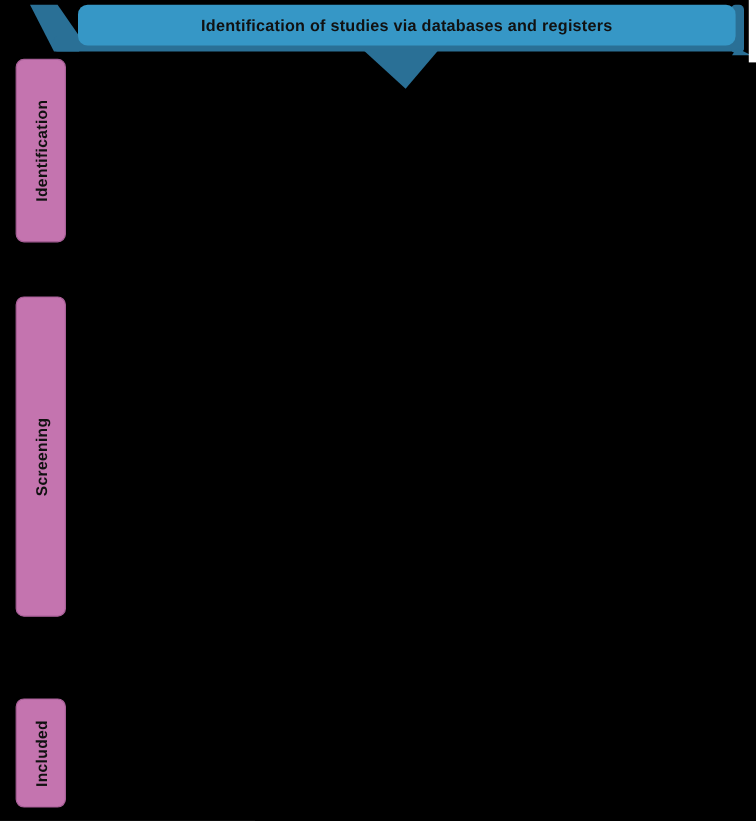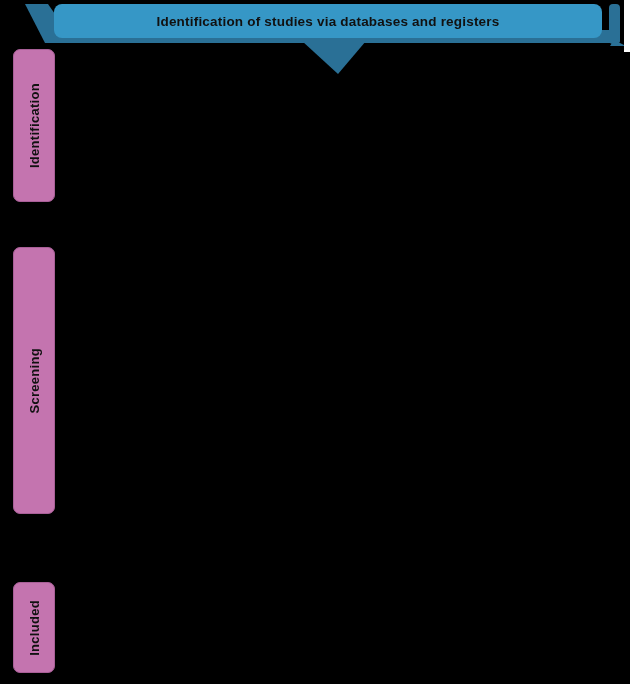--- a/index.html
+++ b/index.html
@@ -29,21 +29,21 @@
     position: absolute;
     left: 0; top: 0;
     width: 630px; height: 90px;
     display: block;
   }
   .ribbon-svg .dk { fill: var(--banner-dark); }
 
   
   .banner-plate {
     position: absolute;
-    left: 54px; top: 4px;
+    left: 65px; top: 4px;
     width: 548px; height: 34px;
     background: var(--banner-light);
     border-radius: 8px;
     display: flex;
     align-items: center;
     justify-content: center;
   }
   .banner-title {
     color: var(--text-dark);
     font-size: 13.5px;

